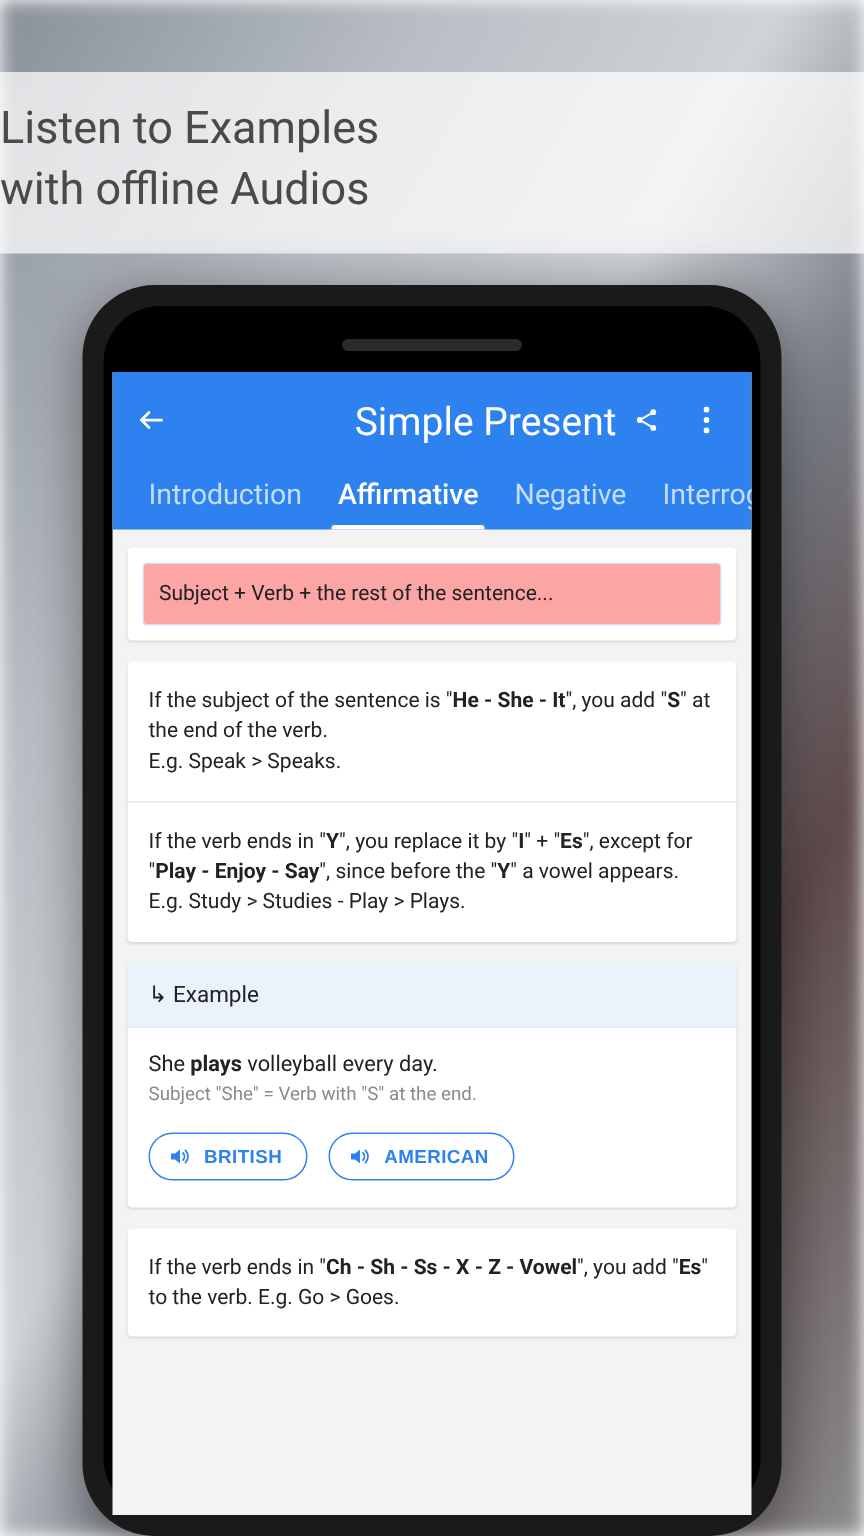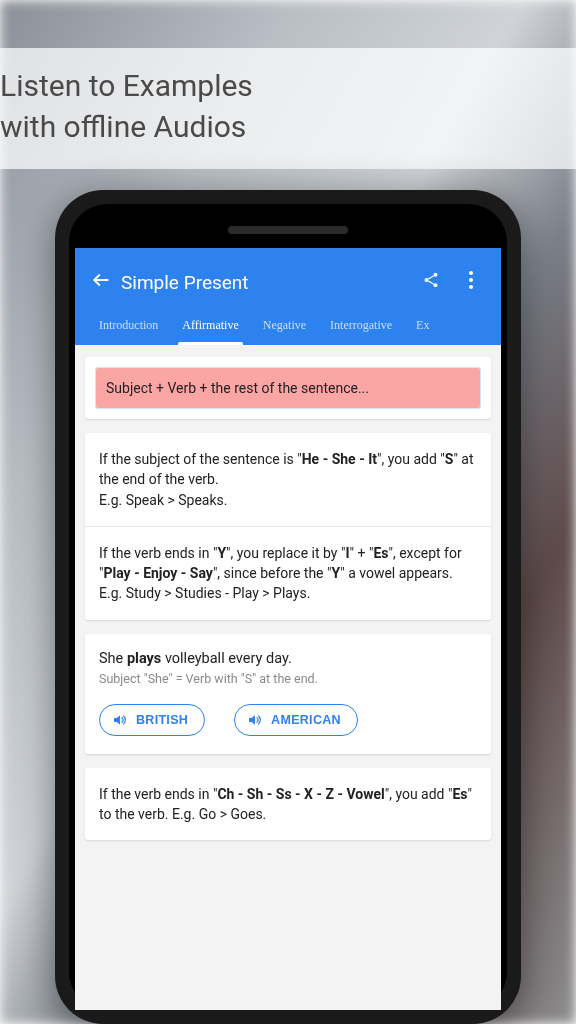--- a/index.html
+++ b/index.html
@@ -48,27 +48,26 @@
   }
   .appbar {
     background: #2d82ef;
     color: #fff;
     padding: 14px 10px 0 6px;
   }
   .appbar-row {
     display: flex; align-items: center; height: 40px;
   }
   .back-btn { width: 40px; text-align: center; font-size: 20px; }
-  .title { flex: 1; font-size: 19px; font-weight: 400; }
+  .title { flex: 1; font-size: 26px; font-weight: 400; text-align: right; }
   .action-btn { width: 40px; text-align: center; font-size: 18px; }
   .dots { letter-spacing: -1px; }
   .tabs {
     display: flex; gap: 0; padding: 0 6px; margin-top: 6px;
-    font-size: 12px;
-    font-family: Liberation Serif, serif;
+    font-size: 19px;
   }
   .tab {
     padding: 10px 12px 12px;
     color: rgba(255,255,255,0.72);
     position: relative;
     white-space: nowrap;
   }
   .tab.active { color: #fff; font-weight: 500; }
   .tab.active::after {
     content: ""; position: absolute; left: 8px; right: 8px; bottom: 0;
@@ -89,21 +88,21 @@
     font-size: 14px; color: #222;
   }
   .rule-card { padding: 16px 14px; font-size: 14px; color: #222; line-height: 1.45; }
   .rule-card hr { border: none; border-top: 1px solid #e6e6e6; margin: 16px -14px; }
   .example-header {
     background: #eaf2fb; padding: 12px 14px; font-size: 15px; color: #222;
     border-bottom: 1px solid #e0e8f0;
   }
   .example-body { padding: 16px 14px 18px; font-size: 14.5px; color: #222; }
   .example-sub { color: #8a8a8a; font-size: 12.5px; margin-top: 4px; }
-  .audio-row { display: flex; gap: 29px; margin-top: 18px; align-items: flex-end; }
+  .audio-row { display: flex; gap: 14px; margin-top: 18px; align-items: flex-end; }
   .audio-btn {
     display: inline-flex; align-items: center; gap: 8px;
     border: 1.5px solid #2d82ef; color: #2d82ef;
     border-radius: 999px; padding: 7px 16px 7px 12px;
     font-size: 12.5px; font-weight: 700; letter-spacing: 0.3px;
     background: #fff;
   }
   .speaker-icon { width: 16px; height: 16px; }
   b { font-weight: 700; }
 </style>
@@ -168,20 +167,23 @@
             <span>E.g. Speak &gt; Speaks.</span>
           </div>
           <hr>
           <div>
             <span>If the verb ends in "</span><b>Y</b><span>", you replace it by "</span><b>I</b><span>" + "</span><b>Es</b><span>", except for "</span><b>Play - Enjoy - Say</b><span>", since before the "</span><b>Y</b><span>" a vowel appears.</span><br>
             <span>E.g. Study &gt; Studies - Play &gt; Plays.</span>
           </div>
         </div>
 
         <div class="card">
+          <div class="example-header">
+            <span>↳ </span><span>Example</span>
+          </div>
           <div class="example-body">
             <div>
               <span>She </span><b>plays</b><span> volleyball every day.</span>
             </div>
             <div class="example-sub">Subject "She" = Verb with "S" at the end.</div>
             <div class="audio-row">
               <button class="audio-btn">
                 <svg class="speaker-icon" viewBox="0 0 24 24" fill="#2d82ef">
                     <path d="M3 9v6h4l5 4V5L7 9H3z"></path>
                     <path d="M15 8.5a5 5 0 010 7M17.5 6a8.5 8.5 0 010 12" stroke="#2d82ef" stroke-width="1.8" fill="none" stroke-linecap="round"></path>

